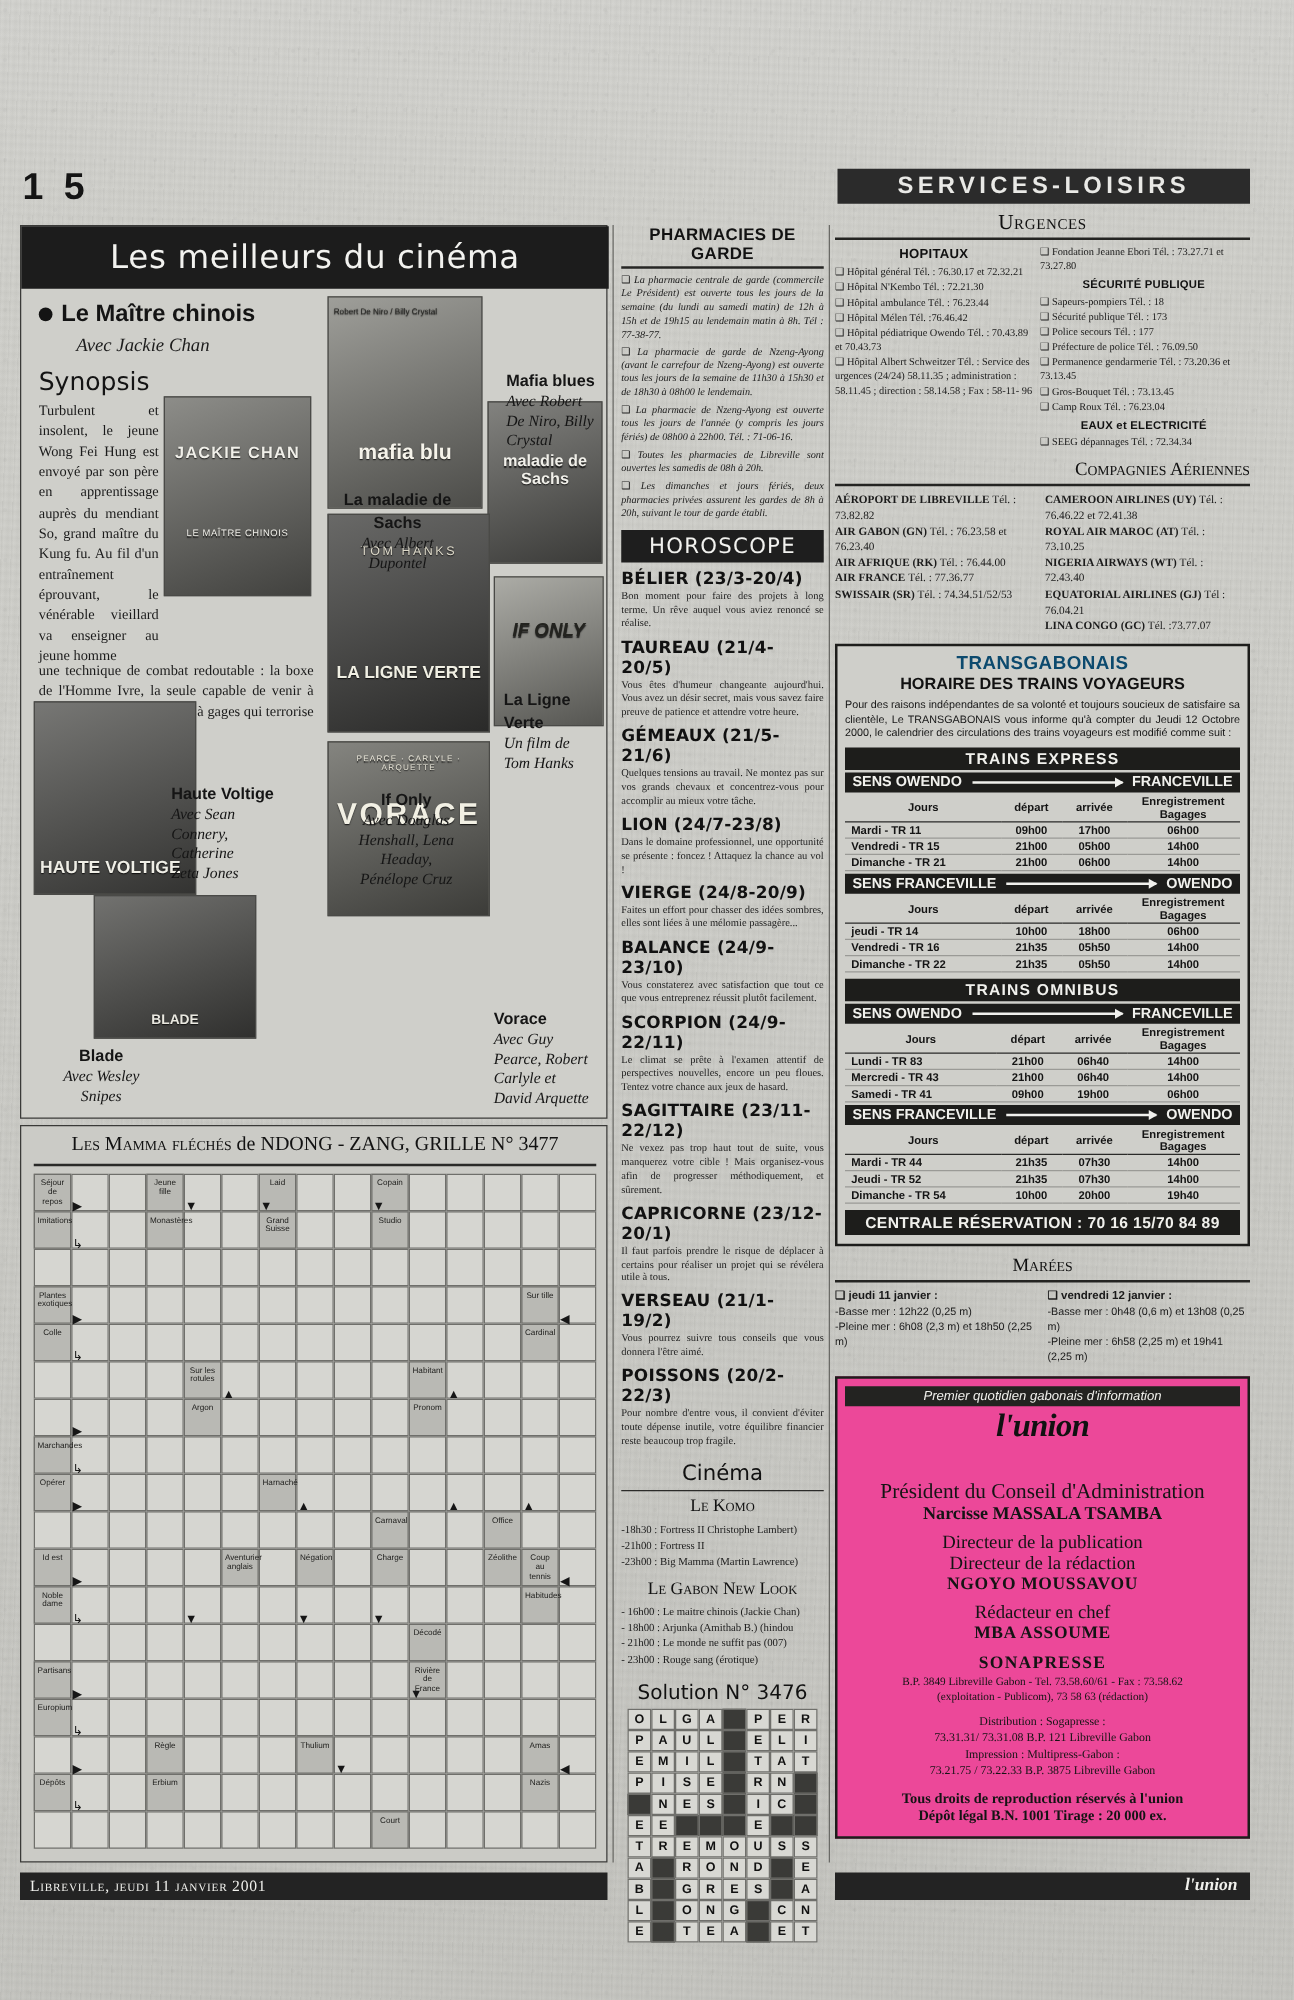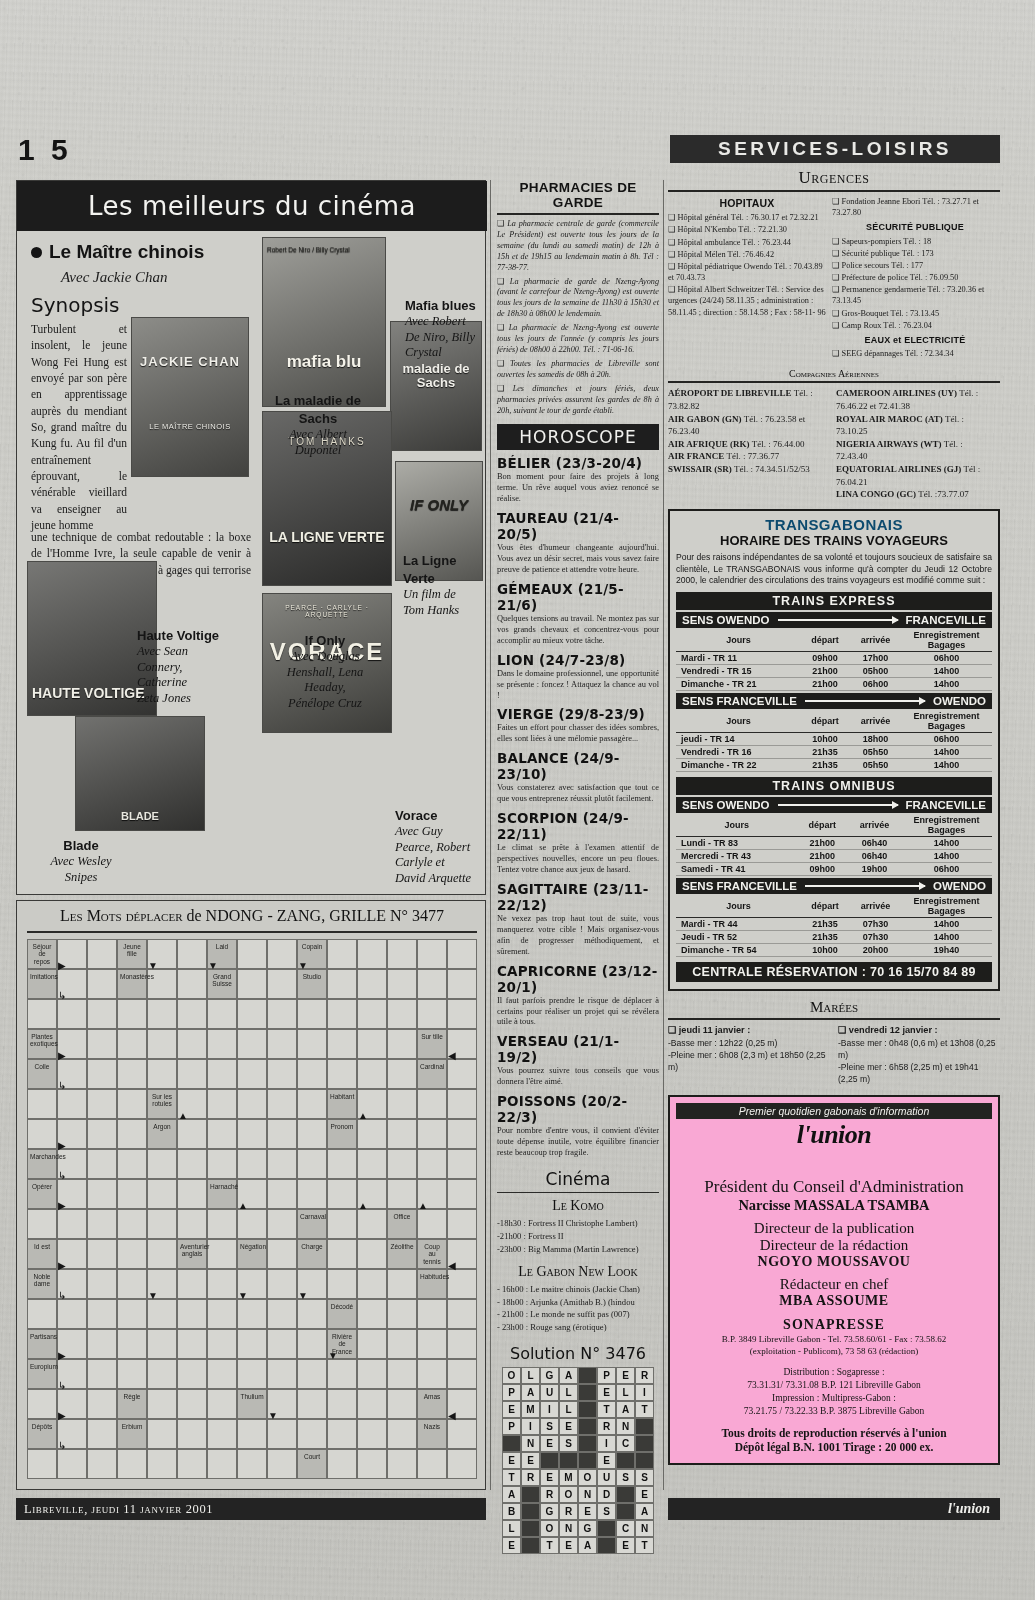--- a/index.html
+++ b/index.html
@@ -173,22 +173,22 @@
   .urg-title { text-align:center; font-family:"Liberation Serif", serif; font-variant:small-caps;
     font-size:17px; color:#111; letter-spacing:.5px; }
   .urg-rule { height:2px; background:#242422; margin:2px 0 4px; }
   .cols3 { display:flex; gap:6px; }
   .c3 { font-family:"Liberation Serif", serif; font-size:8.3px; line-height:1.35; color:#1b1b1b; }
   .c3 .hd { text-align:center; font-family:"Liberation Sans", sans-serif; font-weight:700;
     font-size:10.5px; color:#111; letter-spacing:.2px; margin-bottom:2px; }
   .c3 .hd.sm { font-size:9px; }
   .c3 div.li { margin-bottom:1px; }
 
-  .comp-title { text-align:center; font-family:"Liberation Serif", serif; font-variant:small-caps;
-    font-size:10px; color:#111; margin-top:8px; }
+  .comp-title { text-align:right; font-family:"Liberation Serif", serif; font-variant:small-caps;
+    font-size:15px; color:#111; margin-top:8px; }
   .comp-rule { height:2px; background:#242422; margin:2px 0 4px; }
   .comp-grid { display:flex; gap:10px; font-family:"Liberation Serif", serif; font-size:9px; line-height:1.4; color:#1b1b1b; }
   .comp-grid b { font-size:9px; }
 
   .trans-box { margin-top:8px; border:2px solid #1d1d1b; background:#cfcfca; padding:5px 6px 7px; }
   .trans-h1 { text-align:center; font-weight:700; font-size:15px; color:#0c4a6e; letter-spacing:.4px; }
   .trans-h2 { text-align:center; font-weight:700; font-size:13px; color:#111; margin-bottom:4px; }
   .trans-p { font-family:"Liberation Sans", sans-serif; font-size:8.6px; line-height:1.38; color:#161616; text-align:justify; }
   .band { background:#1d1d1b; color:#f1f1ed; text-align:center; font-weight:700;
     font-size:12.5px; letter-spacing:1px; margin:5px 0 0; padding:2px 0; }
@@ -205,21 +205,21 @@
   .vline { border-left:1px solid #8c8c88 !important; }
   .resa { background:#1d1d1b; color:#f1f1ed; text-align:center; font-weight:700;
     font-size:12.5px; padding:3px 0; margin-top:5px; letter-spacing:.3px; }
 
   .marees-t { text-align:center; font-family:"Liberation Serif", serif; font-variant:small-caps;
     font-size:15px; color:#111; margin-top:8px; }
   .marees-rule { height:2px; background:#242422; margin:2px 0 4px; }
   .marees { display:flex; gap:10px; font-family:"Liberation Sans", sans-serif; font-size:8.6px; line-height:1.4; color:#1a1a1a; }
   .marees b { font-size:9.2px; }
 
-  .union-box { margin-top:10px; border:2px solid #1d1d1b; padding:6px 6px 10px; background:#f9a8d4; }
+  .union-box { margin-top:10px; border:2px solid #1d1d1b; padding:6px 6px 10px; background:#ec4899; }
   .union-band { background:#232321; color:#f0f0ec; text-align:center; font-size:10.5px;
     font-style:italic; padding:2px 0; }
   .union-logo { text-align:center; font-family:"Liberation Serif", serif; font-style:italic;
     font-weight:700; font-size:26px; color:#111; letter-spacing:-.5px; margin:1px 0 6px; }
   .union-box .ctr { text-align:center; font-family:"Liberation Serif", serif; color:#141414; }
   .union-box .r1 { font-size:17px;margin-top:27px; }
   .union-box .r2 { font-size:14.5px; font-weight:700; }
   .union-box .r3 { font-size:15px; margin-top:6px; }
   .union-box .r4 { font-size:14px; font-weight:700; letter-spacing:.5px; }
   .union-box .r5 { font-size:15px; margin-top:6px; }
@@ -343,21 +343,21 @@
     </div>
     <div class="cap" style="left:16px; top:655px; width:96px; text-align:center;">
       <span class="b">Blade</span>
       <span class="i" style="white-space:pre-line;">Avec Wesley
 Snipes</span>
     </div>
   </div>
 
   <div class="mf-box">
     <div class="mf-title">
-      <span class="sc">Les Mots déplacer</span>
+      <span class="sc">Les Mamma fléchés</span>
       <span>de NDONG - ZANG, GRILLE  N° 3477</span>
     </div>
     <div class="mf-rule"></div>
     <div class="grid" id="mfgrid">
         <div class="cell" style="left: 0px; top: 0px; width: 30px; height: 30px;"></div>
         <div class="cell" style="left: 30px; top: 0px; width: 30px; height: 30px;"></div>
         <div class="cell" style="left: 60px; top: 0px; width: 30px; height: 30px;"></div>
         <div class="cell" style="left: 90px; top: 0px; width: 30px; height: 30px;"></div>
         <div class="cell" style="left: 120px; top: 0px; width: 30px; height: 30px;"></div>
         <div class="cell" style="left: 150px; top: 0px; width: 30px; height: 30px;"></div>
@@ -809,21 +809,21 @@
         </div>
         <div class="sign">
           <h4>GÉMEAUX (21/5-21/6)</h4>
           <p>Quelques tensions au travail. Ne montez pas sur vos grands chevaux et concentrez-vous pour accomplir au mieux votre tâche.</p>
         </div>
         <div class="sign">
           <h4>LION (24/7-23/8)</h4>
           <p>Dans le domaine professionnel, une opportunité se présente : foncez ! Attaquez la chance au vol !</p>
         </div>
         <div class="sign">
-          <h4>VIERGE (29/8-23/9)</h4>
+          <h4>VIERGE (24/8-20/9)</h4>
           <p>Faites un effort pour chasser des idées sombres, elles sont liées à une mélomie passagère...</p>
         </div>
         <div class="sign">
           <h4>BALANCE (24/9-23/10)</h4>
           <p>Vous constaterez avec satisfaction que tout ce que vous entreprenez réussit plutôt facilement.</p>
         </div>
         <div class="sign">
           <h4>SCORPION (24/9-22/11)</h4>
           <p>Le climat se prête à l'examen attentif de perspectives nouvelles, encore un peu floues. Tentez votre chance aux jeux de hasard.</p>
         </div>

